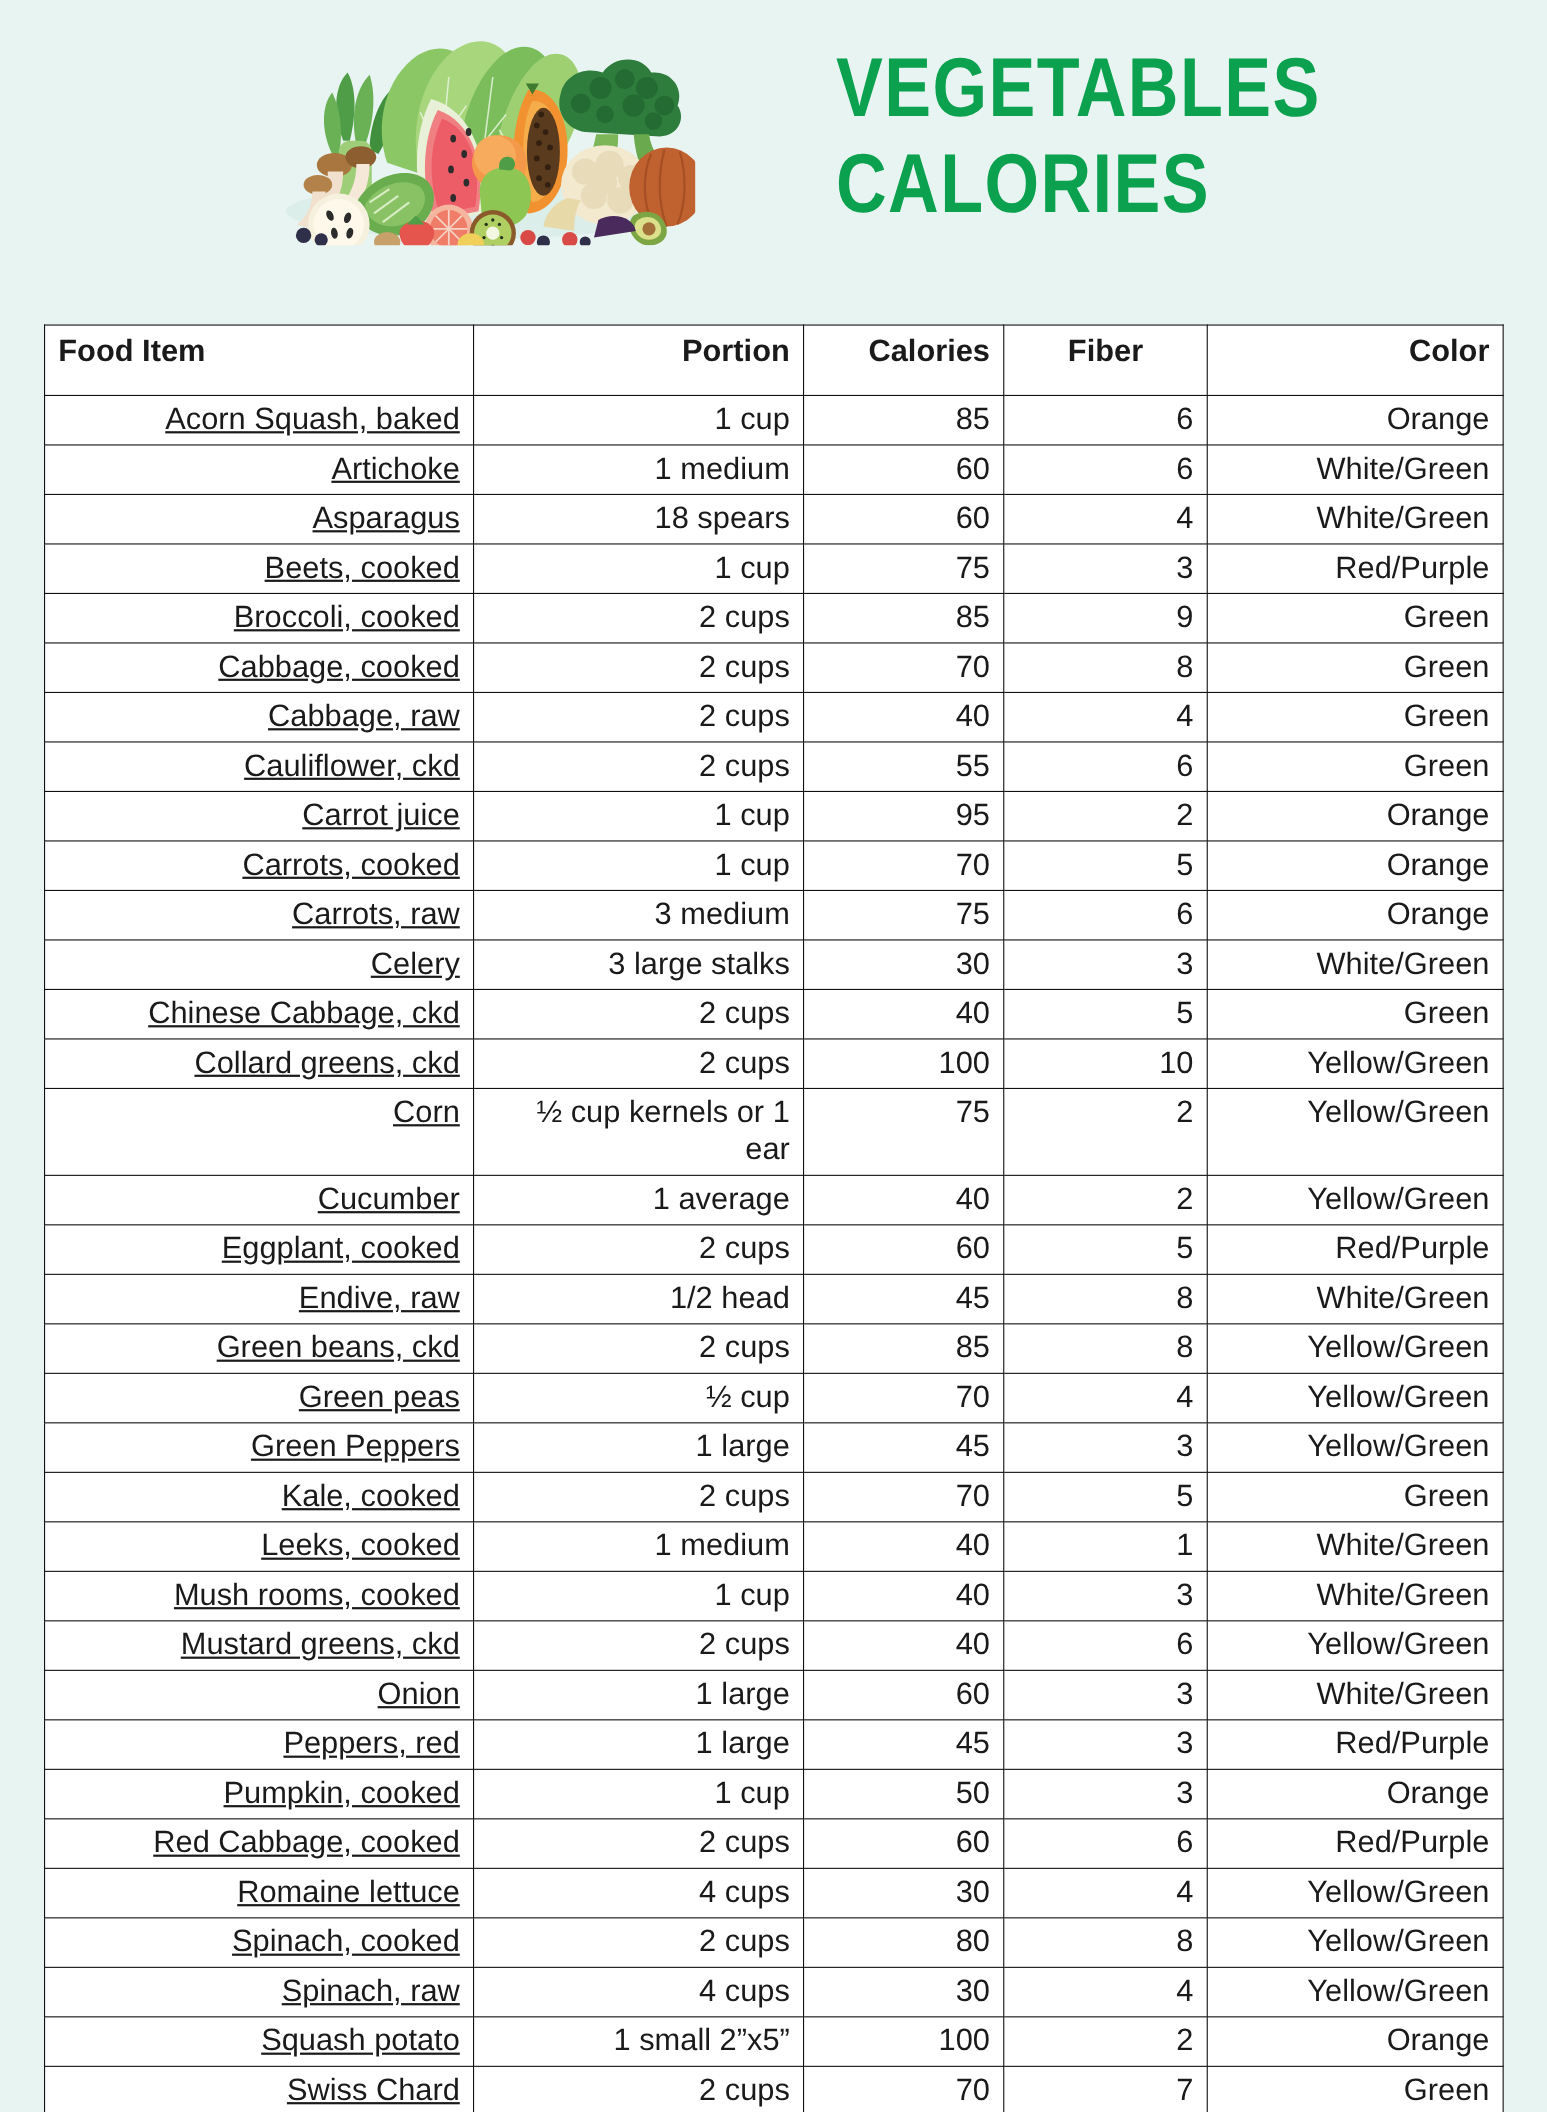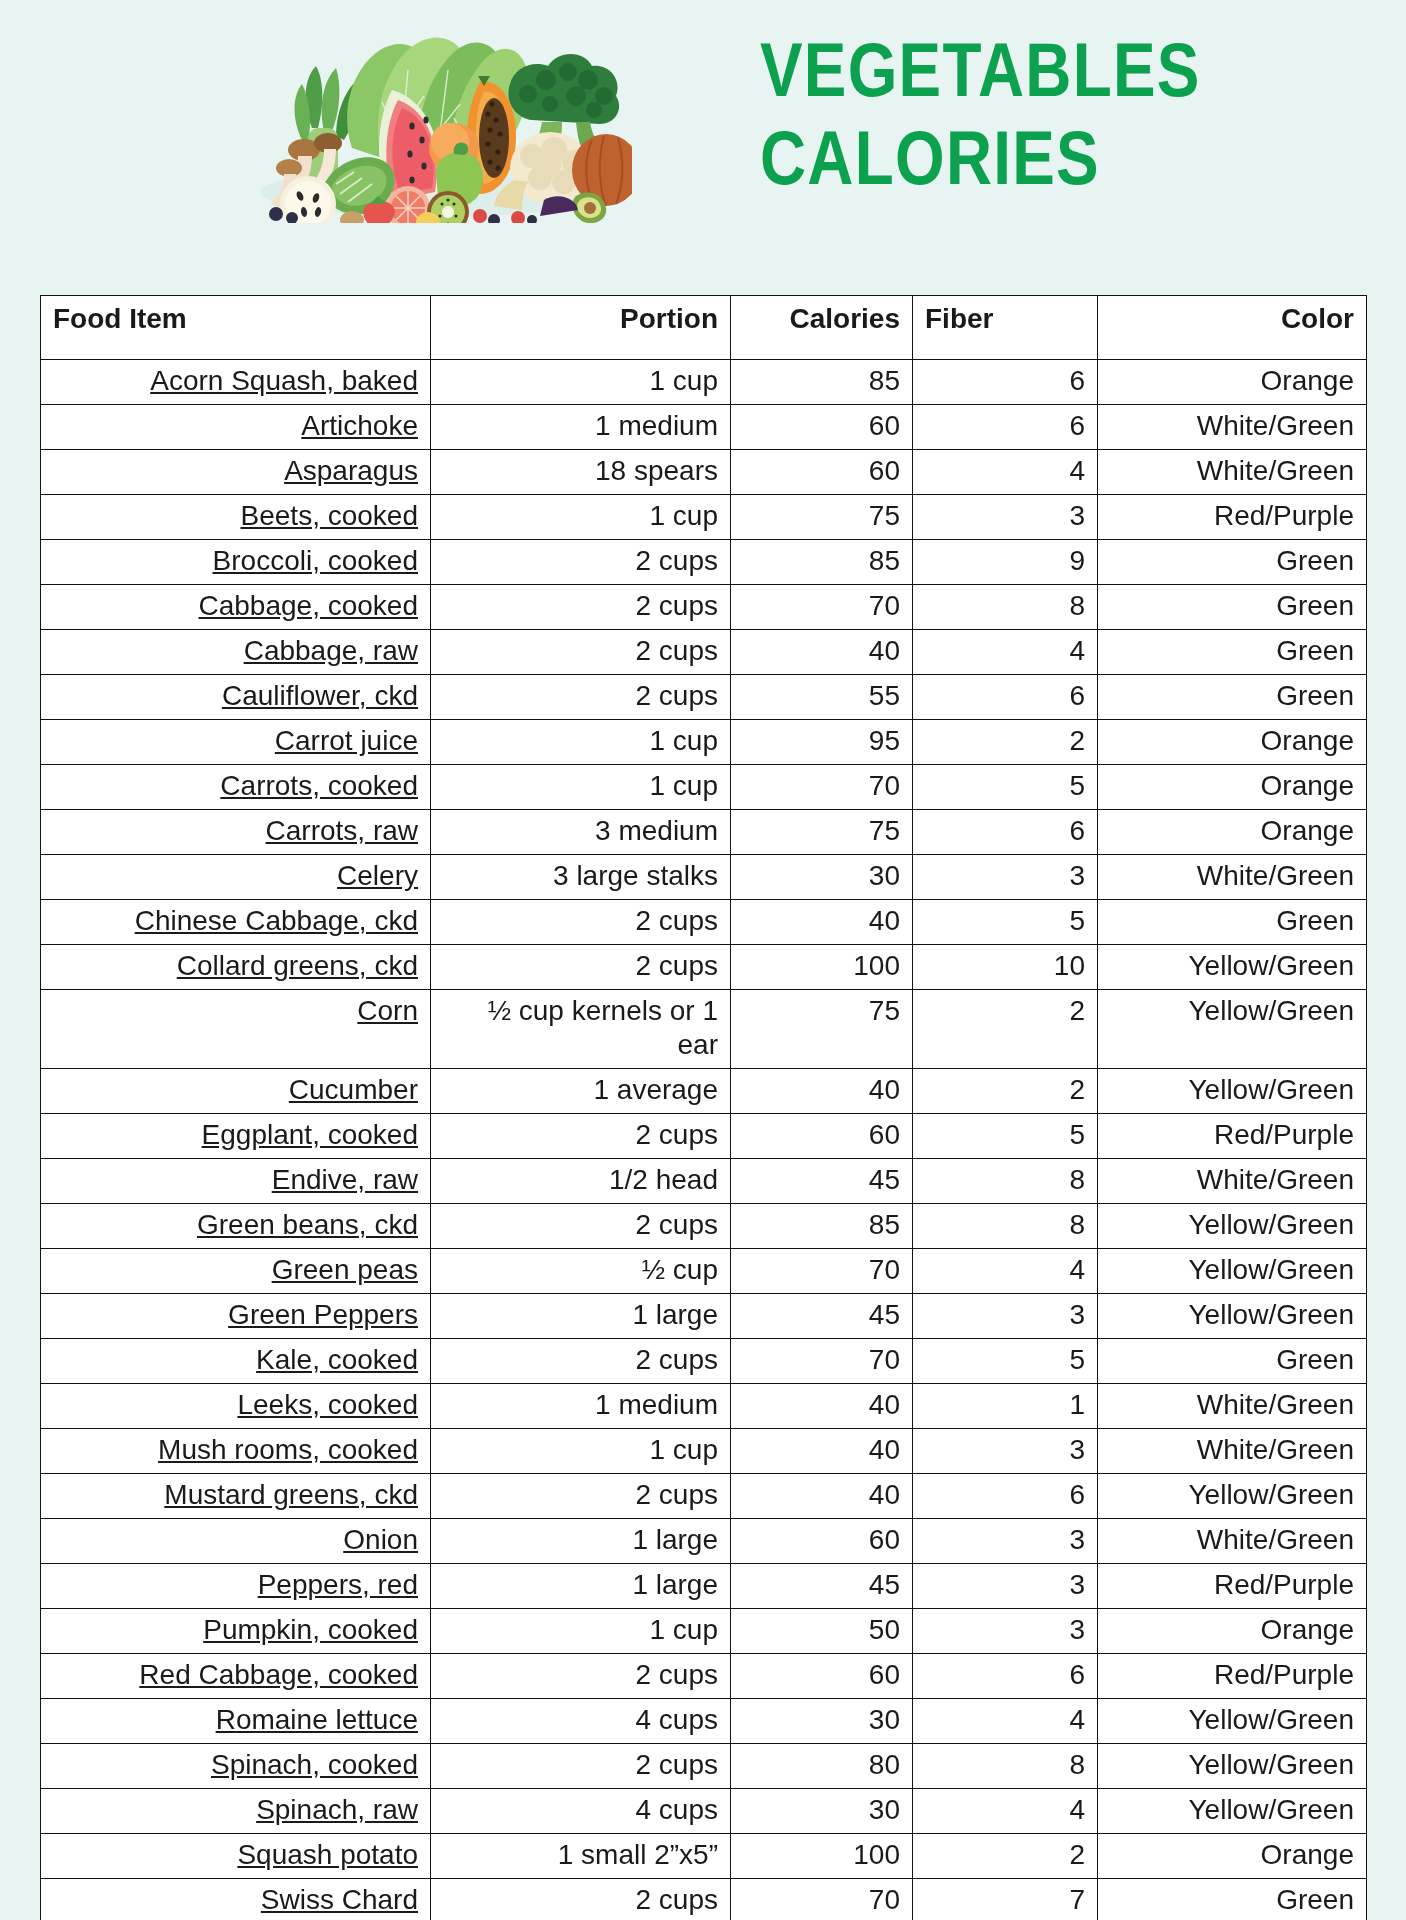--- a/index.html
+++ b/index.html
@@ -39,21 +39,21 @@
     width: 352px;
     height: 50px;
     background: #dceeea;
     border-radius: 50%;
   }
   .art-svg { position: absolute; inset: 0; }
 
   .title-block {
     position: absolute;
     left: 760px;
-    top: 26px;
+    top: 36px;
     width: 560px;
   }
   .title-line {
     font-family: "Liberation Sans Narrow", "Liberation Sans", sans-serif;
     font-weight: bold;
     font-size: 76px;
     line-height: 88px;
     letter-spacing: 1.5px;
     color: #0ba14f;
     transform: scaleX(0.84);
@@ -85,21 +85,21 @@
     white-space: normal;
   }
   table.cal th {
     font-weight: bold;
     height: 64px;
     padding-top: 6px;
   }
   .col-food   { width: 390px; text-align: left; }
   .col-port   { width: 300px; text-align: right; }
   .col-cal    { width: 182px; text-align: right; }
-  .col-fiber  { width: 185px; text-align: left; margin-left: 24px; }
+  .col-fiber  { width: 185px; text-align: center; margin-left: 24px; }
   .col-color  { width: 269px; text-align: right; }
 
   td.food  { text-align: right; text-decoration: underline; }
   td.port  { text-align: right; }
   td.cal   { text-align: right; }
   td.fiber { text-align: right; }
   td.color { text-align: right; }
 </style>
 </head>
 <body>

